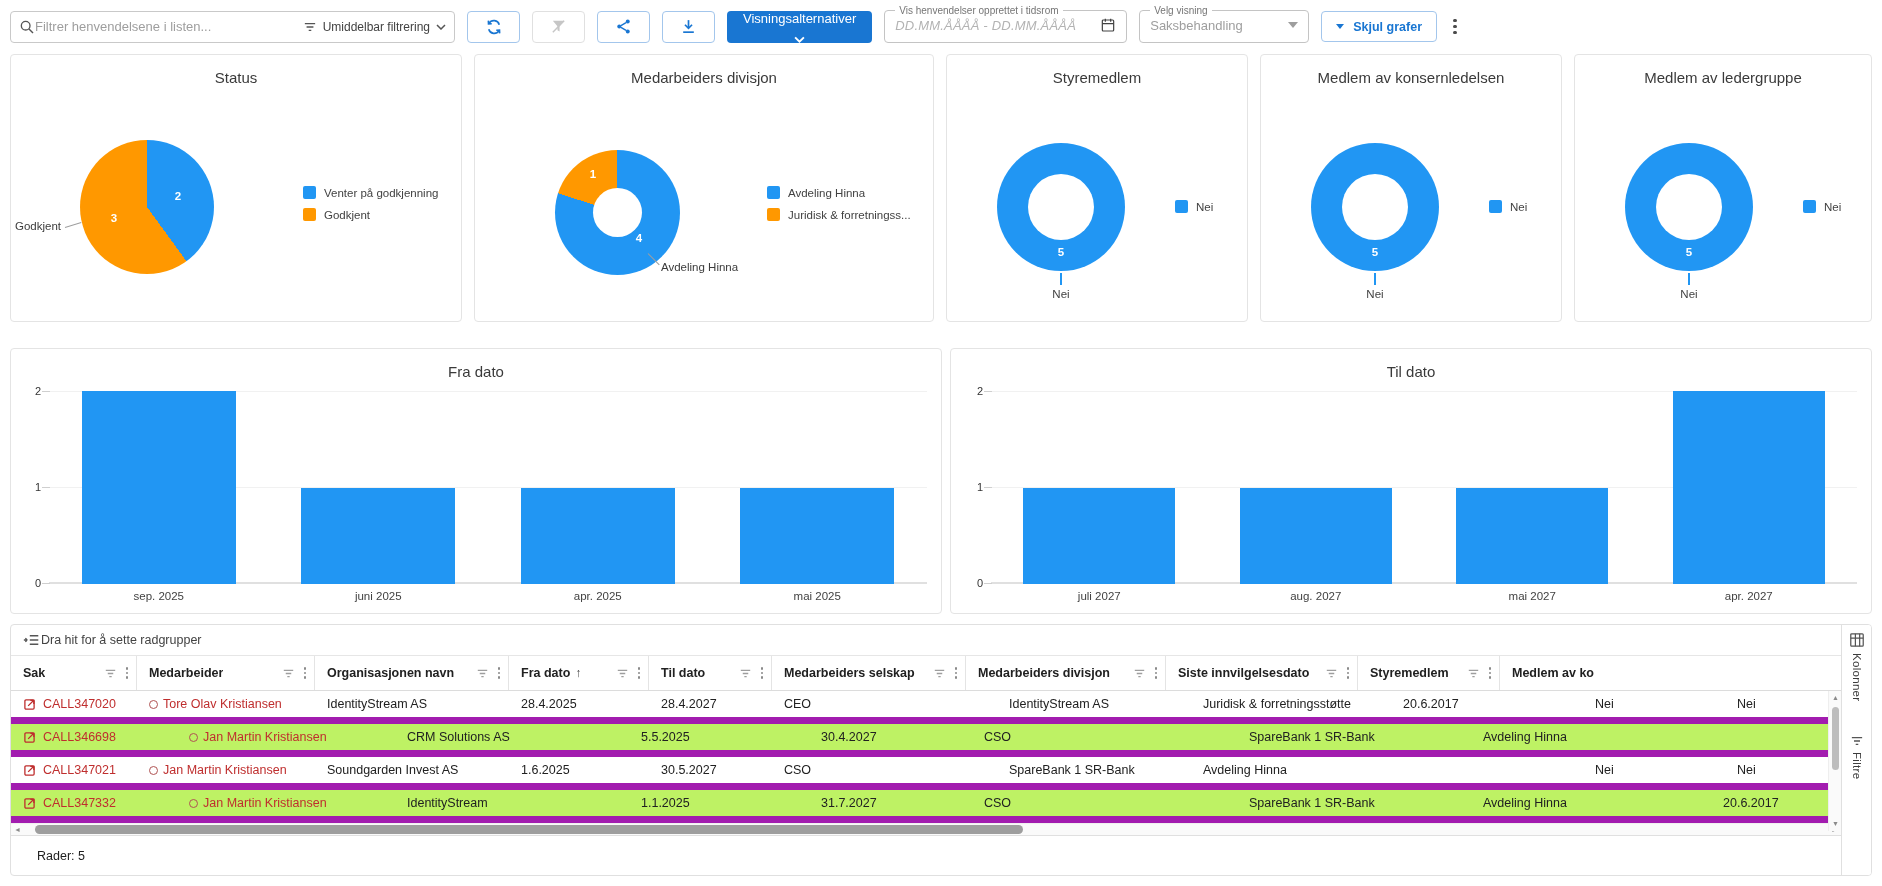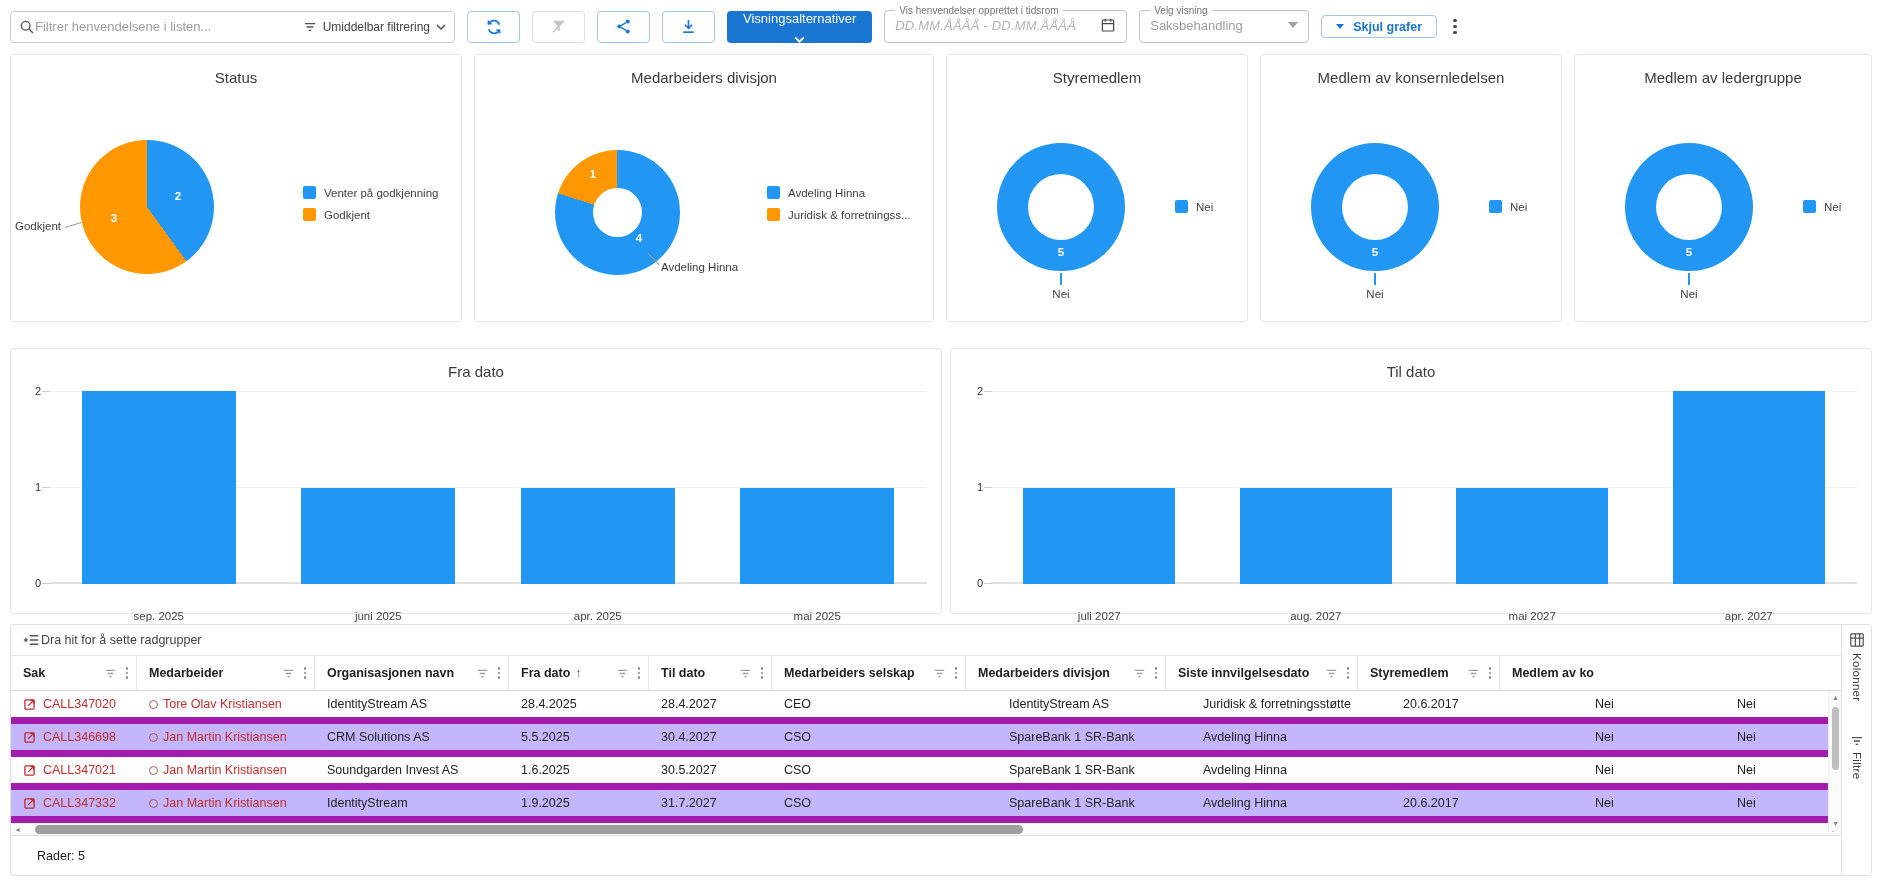--- a/index.html
+++ b/index.html
@@ -13,21 +13,21 @@
   .search-mode { display:flex; align-items:center; gap:6px; font-size:12px; color:#424242; white-space:nowrap; cursor:pointer; }
   .tbtn { width:53px; height:32px; border:1px solid #a3c6ec; border-radius:4px; background:#fff; display:flex; align-items:center; justify-content:center; cursor:pointer; }
   .tbtn.disabled { border-color:#e0e0e0; }
   .btn-primary { height:32px; padding:0 16px; background:#1976d2; color:#fff; border:none; border-radius:4px; font-size:13px; display:flex; align-items:center; gap:10px; cursor:pointer; font-family:inherit;flex-direction:column; }
   fieldset.field { border:1px solid #c4c4c4; border-radius:4px; height:36px; padding:0 10px; display:flex; align-items:center; position:relative; top:-2px; }
   fieldset.field legend { font-size:10px; color:#757575; padding:0 4px; line-height:8px; }
   .field-inner { display:flex; align-items:center; gap:8px; margin-top:-6px; }
   .date-ph { font-size:13px; color:#b3b3b3; letter-spacing:.2px; }
   .select-val { font-size:13px; color:#9e9e9e; }
   .tri-down { width:0; height:0; border-left:5px solid transparent; border-right:5px solid transparent; border-top:6px solid #9e9e9e; }
-  .btn-hide { height:23px; padding:0 14px; background:#fff; border:1px solid #a3c6ec; border-radius:4px; color:#1976d2; font-size:12.5px; display:flex; align-items:center; gap:9px; cursor:pointer; font-family:inherit; font-weight:600; }
+  .btn-hide { height:31px; padding:0 14px; background:#fff; border:1px solid #a3c6ec; border-radius:4px; color:#1976d2; font-size:12.5px; display:flex; align-items:center; gap:9px; cursor:pointer; font-family:inherit; font-weight:600; }
   .caret-down-blue { width:0; height:0; border-left:4.5px solid transparent; border-right:4.5px solid transparent; border-top:5.5px solid #1976d2; }
   .kebab { display:flex; flex-direction:column; gap:2.5px; padding:4px; cursor:pointer; }
   .kebab i { width:3.5px; height:3.5px; border-radius:50%; background:#4a4a4a; }
 
   
   .row1 { display:flex; gap:12px; padding:8px 10px 0 10px; }
   .panel { background:#fff; border:1px solid #e4e4e4; border-radius:4px; position:relative; }
   .row1 .panel { height:268px; }
   .chart-title { position:absolute; top:14px; left:0; right:0; text-align:center; font-size:15px; color:#3a3a3a; }
   .pie { position:absolute; border-radius:50%; }
@@ -48,41 +48,41 @@
   .row2 .panel { height:266px; }
   .bar-plot { position:absolute; }
   .gridline { position:absolute; left:0; right:0; height:1px; background:#f1f1f1; }
   .baseline { position:absolute; left:0; right:0; bottom:0; height:2px; background:#e0e0e0; }
   .ytick { position:absolute; left:-30px; width:22px; text-align:right; font-size:11px; color:#333; }
   .tickdash { position:absolute; left:-7px; width:8px; height:1px; background:#cfcfcf; }
   .bars { position:absolute; inset:0; display:flex; align-items:flex-end; }
   .bar-slot { flex:1; display:flex; justify-content:center; align-items:flex-end; height:100%; }
   .bar { width:70%; }
   .xlabels { position:absolute; display:flex; }
-  .xlabels span { flex:1; text-align:center; font-size:11.5px; color:#424242;margin-top:20px; }
+  .xlabels span { flex:1; text-align:center; font-size:11.5px; color:#424242; }
 
   
   .table-wrap { margin:10px 10px 0 10px; height:252px; border:1px solid #e0e0e0; border-radius:4px; display:flex; overflow:hidden; }
   .table-main { flex:1; display:flex; flex-direction:column; position:relative; min-width:0; }
   .group-bar { height:31px; border-bottom:1px solid #e6e6e6; display:flex; align-items:center; gap:1px; padding-left:12px; font-size:12.5px; color:#424242; flex:0 0 31px; }
   .thead { display:flex; height:35px; border-bottom:1px solid #dcdcdc; flex:0 0 35px; padding-right:13px; }
   .th { display:flex; align-items:center; padding:0 6px 0 12px; border-right:1px solid #e4e4e4; font-size:12.5px; font-weight:600; color:#212121; white-space:nowrap; overflow:hidden; }
   .th:last-child { border-right:none; }
   .th .lbl { overflow:hidden; text-overflow:clip; }
   .th .hsp { flex:1; min-width:4px; }
   .sort-arrow { font-size:12px; color:#424242; margin-left:5px; font-weight:700; }
   .hfilter { flex:0 0 auto; margin-right:7px; }
   .hkebab { display:flex; flex-direction:column; gap:2px; padding:2px; }
   .hkebab i { width:2.5px; height:2.5px; border-radius:50%; background:#8a8a8a; }
   .c0{width:126px;flex:0 0 126px}.c1{width:178px;flex:0 0 178px}.c2{width:194px;flex:0 0 194px}
   .c3{width:140px;flex:0 0 140px}.c4{width:123px;flex:0 0 123px}.c5{width:225px;flex:0 0 225px}
   .c6{width:194px;flex:0 0 194px}.c7{width:200px;flex:0 0 200px}.c8{width:192px;flex:0 0 192px}
   .c9{width:142px;flex:0 0 142px}.c10{flex:1 1 104px;min-width:80px}
   .trow { display:flex; height:33px; border-bottom:7px solid #a21caf; flex:0 0 33px; padding-right:13px; cursor:pointer; }
-  .trow.alt { background:#c4b5fd; }
+  .trow.alt { background:#bef264;gap:40px; }
   .td { display:flex; align-items:center; padding:0 6px 0 12px; font-size:12.5px; color:#212121; white-space:nowrap; overflow:hidden; }
   .sak-link { display:flex; align-items:center; gap:7px; color:#bf2e2e; }
   .person { display:flex; align-items:center; gap:5px; color:#bf2e2e; }
   .presence-ring { width:9px; height:9px; border:1.5px solid #b05353; border-radius:50%; flex:0 0 9px; }
   .hscroll { height:12px; background:#fafafa; position:relative; flex:0 0 12px; border-top:1px solid #f0f0f0; }
   .hthumb { position:absolute; top:1px; left:24px; width:54%; height:9px; background:#9e9e9e; border-radius:5px; }
   .scroll-arrow { position:absolute; font-size:7px; color:#8a8a8a; line-height:12px; }
   .vscroll { position:absolute; top:66px; bottom:44px; right:0; width:13px; background:#fafafa; border-left:1px solid #eee; text-align:center; }
   .vthumb { position:absolute; left:3px; width:7px; top:16px; height:45%; background:#bdbdbd; border-radius:4px; }
   .tfoot { flex:1; border-top:1px solid #e0e0e0; display:flex; align-items:center; padding-left:26px; font-size:12.5px; color:#212121; }
@@ -619,21 +619,21 @@
       <div class="td c1">
         <span class="person">
           <span class="presence-ring"></span>
           <span>Jan Martin Kristiansen</span>
         </span>
       </div>
       <div class="td c2">
           <span>IdentityStream</span>
         </div>
       <div class="td c3">
-          <span>1.9.2025</span>
+          <span>1.1.2025</span>
         </div>
       <div class="td c4">
           <span>31.7.2027</span>
         </div>
       <div class="td c5">
           <span>CSO</span>
         </div>
       <div class="td c6">
           <span>SpareBank 1 SR-Bank</span>
         </div>

